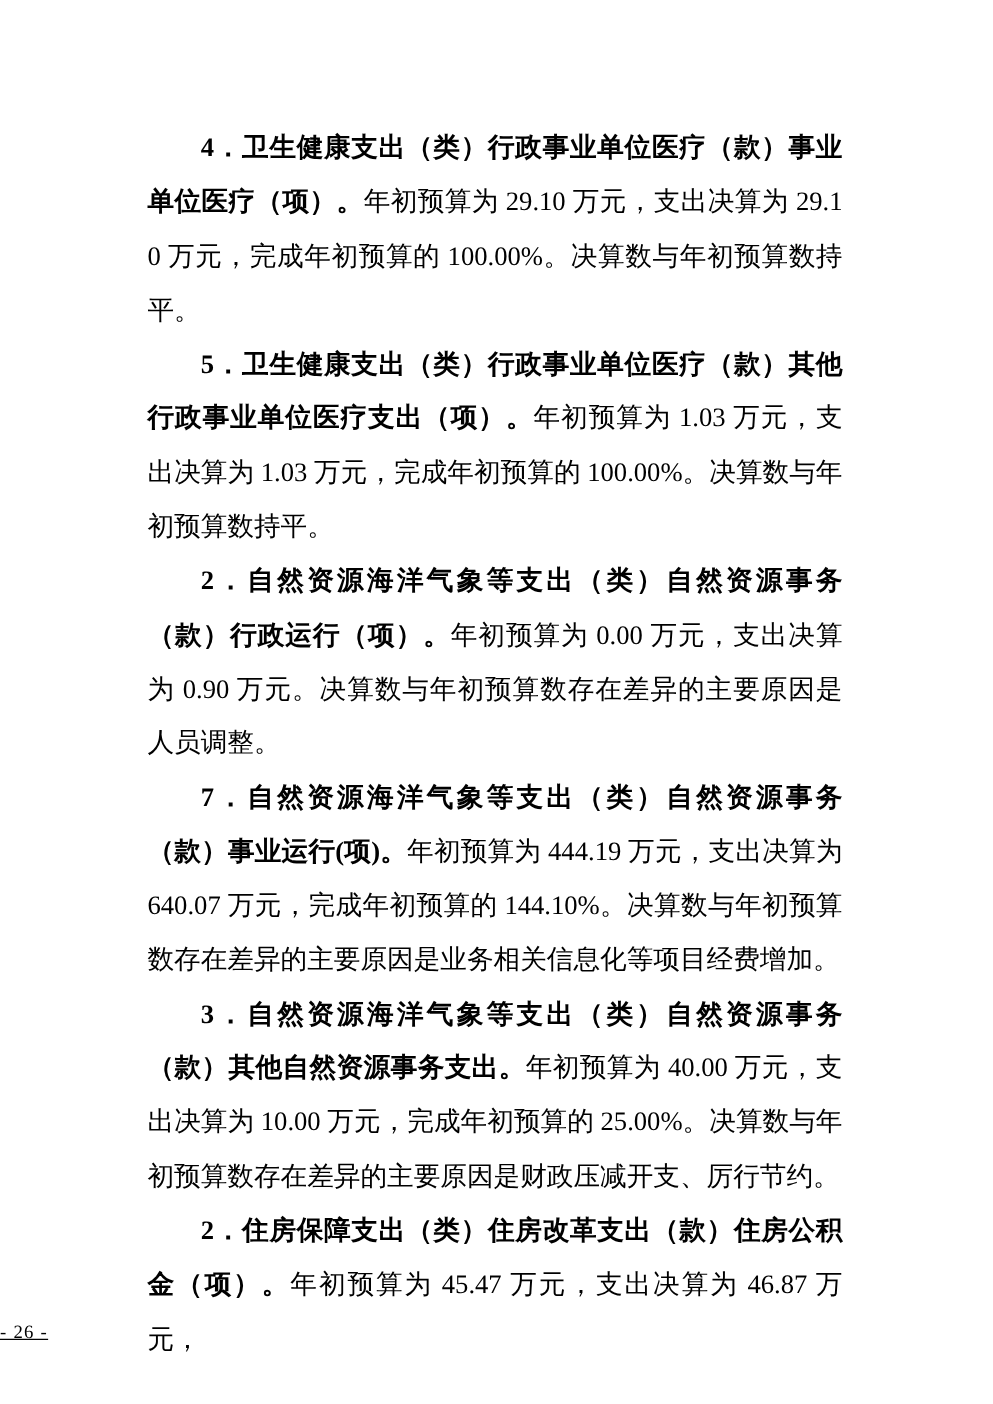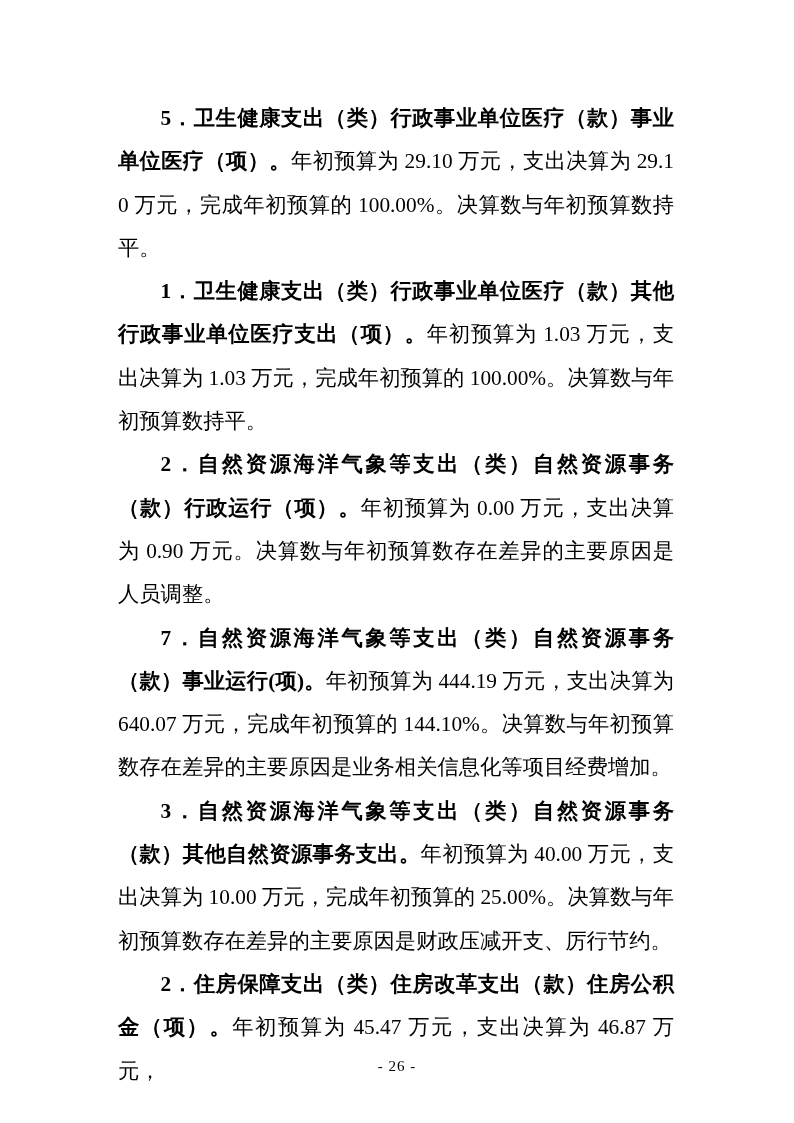--- a/index.html
+++ b/index.html
@@ -32,39 +32,39 @@
     word-break: break-all;
   }
   .para .lead {
     font-weight: bold;
   }
   .footer {
     position: absolute;
     left: 0;
     bottom: 48px;
     width: 100%;
-    text-align: center;
+    text-decoration: underline;
   }
   .page-number {
     font-size: 15px;
     line-height: 18px;
     letter-spacing: 1px;
     color: #000000;
     font-family: "Liberation Serif", "DejaVu Serif", serif;
   }
 </style>
 </head>
 <body>
 
 <div class="page">
   <main class="content">
 
-    <p class="para"><span class="lead">5．卫生健康支出（类）行政事业单位医疗（款）事业单位医疗（项）。</span><span class="body-text">年初预算为 29.10 万元，支出决算为 29.10 万元，完成年初预算的 100.00%。决算数与年初预算数持平。</span></p>
+    <p class="para"><span class="lead">4．卫生健康支出（类）行政事业单位医疗（款）事业单位医疗（项）。</span><span class="body-text">年初预算为 29.10 万元，支出决算为 29.10 万元，完成年初预算的 100.00%。决算数与年初预算数持平。</span></p>
 
-    <p class="para"><span class="lead">1．卫生健康支出（类）行政事业单位医疗（款）其他行政事业单位医疗支出（项）。</span><span class="body-text">年初预算为 1.03 万元，支出决算为 1.03 万元，完成年初预算的 100.00%。决算数与年初预算数持平。</span></p>
+    <p class="para"><span class="lead">5．卫生健康支出（类）行政事业单位医疗（款）其他行政事业单位医疗支出（项）。</span><span class="body-text">年初预算为 1.03 万元，支出决算为 1.03 万元，完成年初预算的 100.00%。决算数与年初预算数持平。</span></p>
 
     <p class="para"><span class="lead">2．自然资源海洋气象等支出（类）自然资源事务（款）行政运行（项）。</span><span class="body-text">年初预算为 0.00 万元，支出决算为 0.90 万元。决算数与年初预算数存在差异的主要原因是人员调整。</span></p>
 
     <p class="para"><span class="lead">7．自然资源海洋气象等支出（类）自然资源事务（款）事业运行(项)。</span><span class="body-text">年初预算为 444.19 万元，支出决算为 640.07 万元，完成年初预算的 144.10%。决算数与年初预算数存在差异的主要原因是业务相关信息化等项目经费增加。</span></p>
 
     <p class="para"><span class="lead">3．自然资源海洋气象等支出（类）自然资源事务（款）其他自然资源事务支出。</span><span class="body-text">年初预算为 40.00 万元，支出决算为 10.00 万元，完成年初预算的 25.00%。决算数与年初预算数存在差异的主要原因是财政压减开支、厉行节约。</span></p>
 
     <p class="para"><span class="lead">2．住房保障支出（类）住房改革支出（款）住房公积金（项）。</span><span class="body-text">年初预算为 45.47 万元，支出决算为 46.87 万元，</span></p>
 
   </main>

